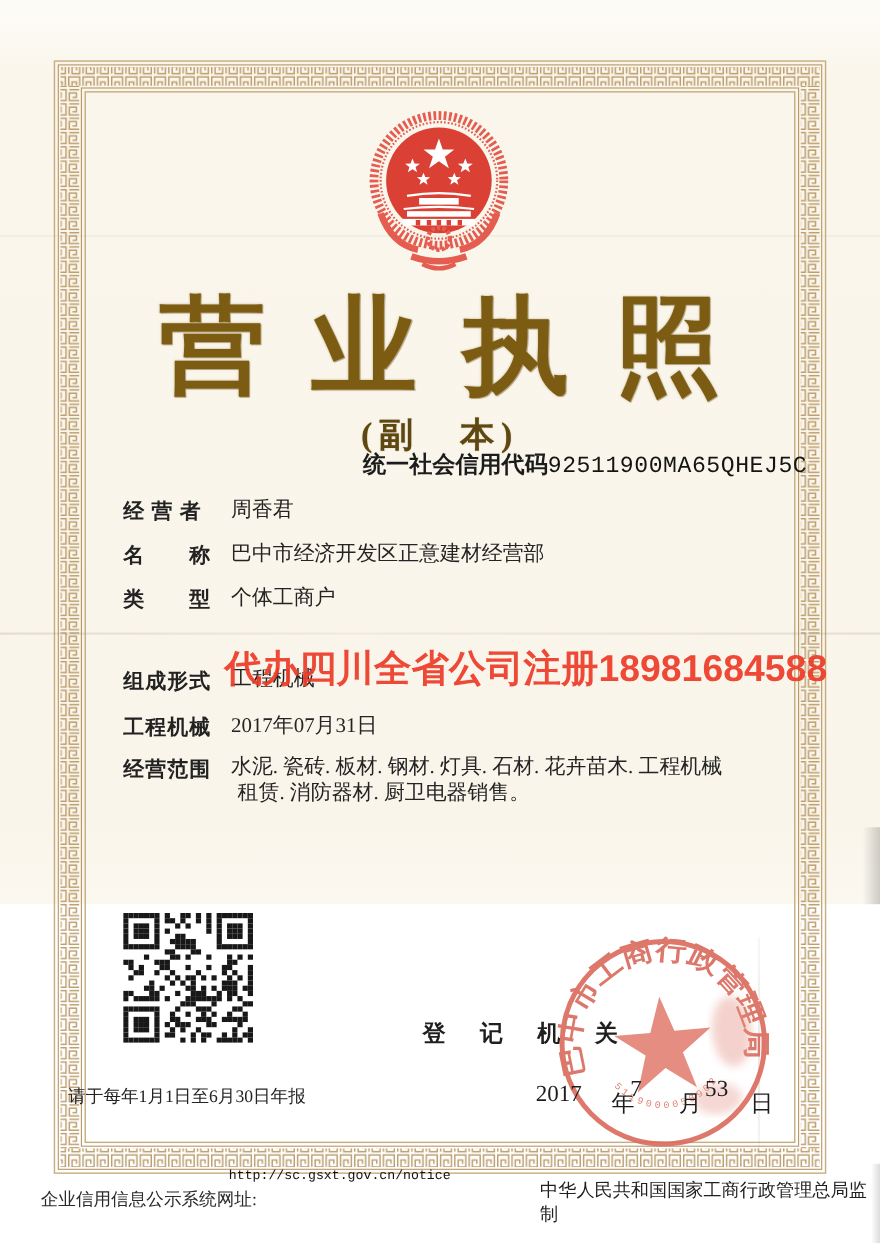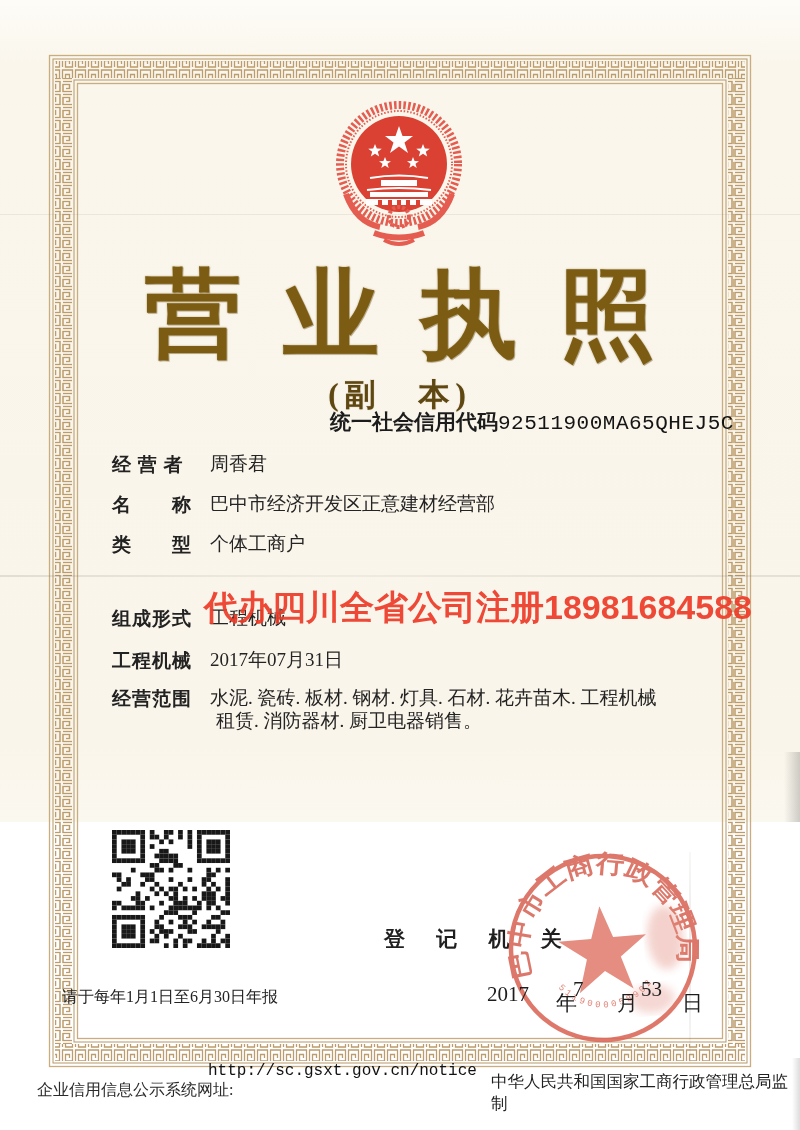--- a/index.html
+++ b/index.html
@@ -34,21 +34,21 @@
              letter-spacing:0;z-index:6;}
   
   #qr{left:112px;top:830px;}
   
   .registrar{left:384px;top:925px;font-size:21px;font-weight:600;color:#1f1f1f;letter-spacing:13px;}
   #stamp{left:498px;top:843px;transform:rotate(-5deg);z-index:5;}
   .dt{position:absolute;color:#1d1d1d;font-size:21px;z-index:6;}
   .annual{left:62px;top:987px;font-size:16px;color:#232323;}
   
   .f-url{left:208px;top:1062px;font-family:"Liberation Mono","DejaVu Sans Mono",monospace;
-         font-size:16px;color:#111;}
+         font-size:12px;color:#111;}
   .f-label{left:37px;top:1080px;font-size:16px;color:#2a2a2a;}
   .f-right{left:491px;top:1071px;font-size:16.5px;color:#1f1f1f;}
   
   .crease-h{left:0;width:800px;height:2px;background:linear-gradient(90deg,rgba(120,110,95,.18),rgba(120,110,95,.08) 40%,rgba(120,110,95,.16));}
   .crease-h2{left:0;width:800px;height:1px;background:rgba(130,120,100,.12);}
   .crease-v{width:2px;background:linear-gradient(180deg,rgba(120,110,95,.05),rgba(120,110,95,.16),rgba(120,110,95,.05));}
   .corner-shadow{right:0;bottom:0;width:16px;height:70px;
      background:linear-gradient(270deg,rgba(120,120,118,.35),rgba(120,120,118,0));}
   .edge-shadow{right:0;top:1058px;width:8px;height:72px;background:linear-gradient(270deg,rgba(140,140,138,.3),rgba(140,140,138,0));}
 </style>

